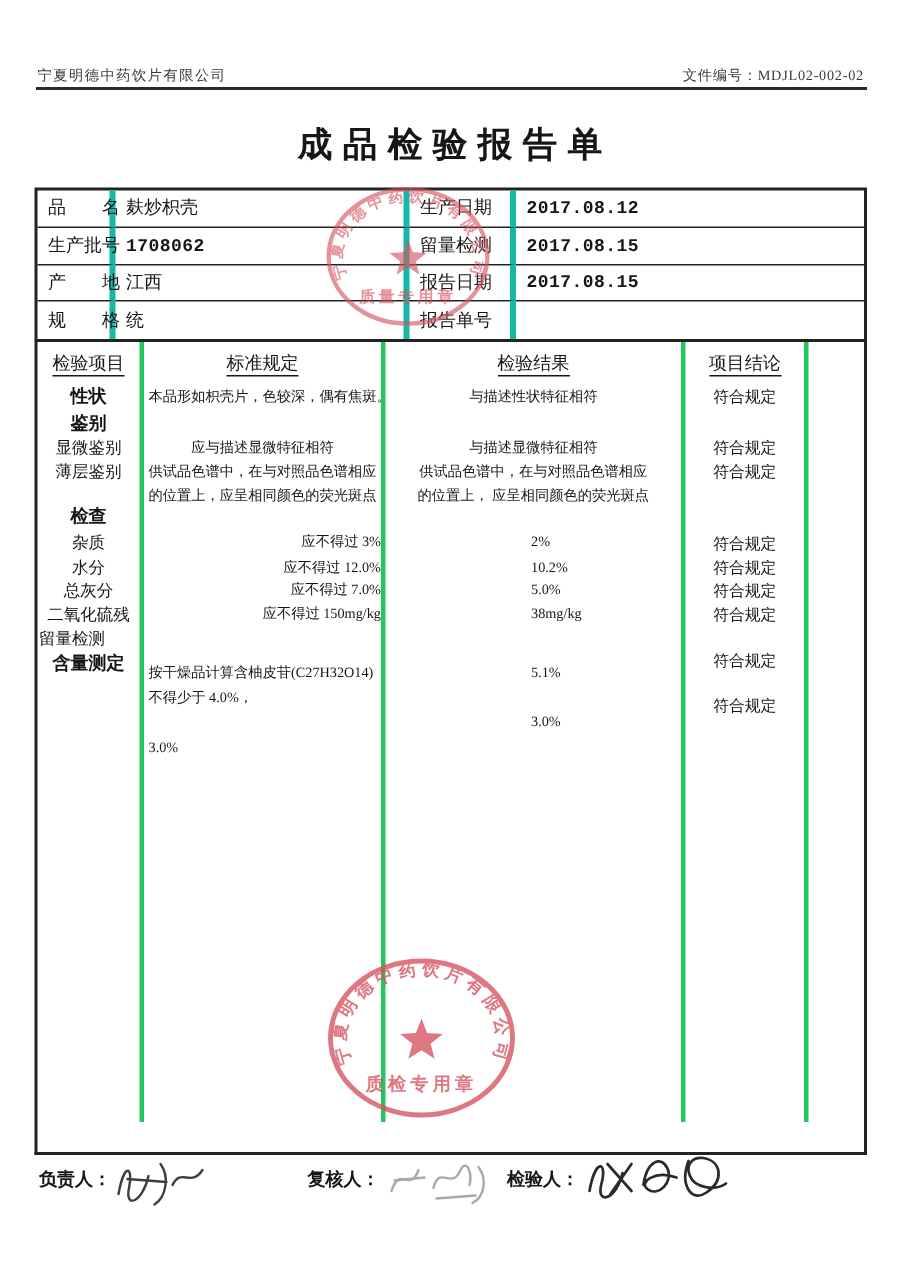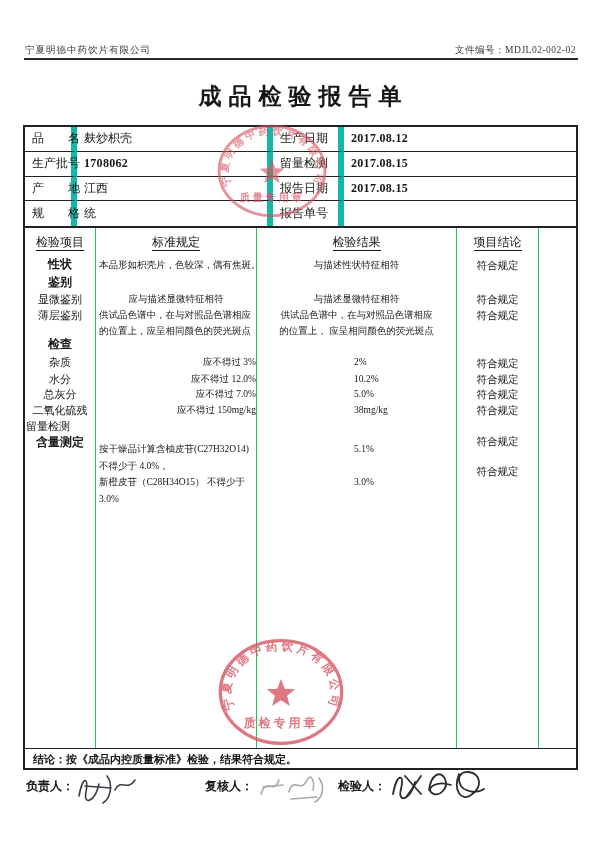--- a/index.html
+++ b/index.html
@@ -12,32 +12,32 @@
   .hdr-rule{position:absolute;left:24px;top:30px;width:554px;height:2px;background:#2b2b2b;}
 
   
   .title{position:absolute;left:0;top:53px;width:600px;text-align:center;
          font-size:23px;font-weight:bold;letter-spacing:7px;padding-left:7px;box-sizing:border-box;}
 
   
   .info-table{position:absolute;left:23px;top:97px;width:555px;height:103px;box-sizing:border-box;
               border:2px solid #222;display:grid;
               grid-template-columns:52px 196px 71px 232px;grid-template-rows:repeat(4,1fr);}
-  .info-table .cell{border-right:6px solid #14b8a6;border-bottom:1px solid #222;
+  .info-table .cell{border-right:4px solid #14b8a6;border-bottom:1px solid #222;
                     display:flex;align-items:center;padding-left:7px;font-size:12px;box-sizing:border-box;
                     white-space:nowrap;overflow:visible;}
   .info-table .cell.last-col{border-right:none;}
   .info-table .cell.last-row{border-bottom:none;}
-  .info-table .val-b{font-weight:bold;letter-spacing:.3px;}
+  .info-table .val-b{font-weight:bold;letter-spacing:.3px;font-family:Liberation Mono, monospace;}
 
   
   .main-table{position:absolute;left:23px;top:200px;width:555px;height:542px;box-sizing:border-box;
               border:2px solid #222;border-top:none;}
   .main-cols{display:flex;height:520px;}
-  .mcol{position:relative;height:100%;box-sizing:border-box;border-right:1px solid #22c55e;}
+  .mcol{position:relative;height:100%;box-sizing:border-box;border-right:3px solid #22c55e;}
   .mcol.c1{width:71px;}
   .mcol.c2{width:161px;}
   .mcol.c3{width:200px;}
   .mcol.c4{width:82px;}
   .mcol.c5{width:37px;border-right:none;}
   .mhead{position:absolute;top:6px;left:0;width:100%;text-align:center;font-size:12px;}
   .mhead span{border-bottom:1px solid #161616;padding-bottom:1px;}
   .ln{position:absolute;left:0;width:100%;font-size:11px;line-height:13px;text-align:center;white-space:nowrap;}
   .ln.sec{font-weight:bold;font-size:12px;}
   .ln.small{font-size:9.5px;}
@@ -115,21 +115,20 @@
         <div class="ln small left" style="top:31px">本品形如枳壳片，色较深，偶有焦斑。</div>
         <div class="ln small" style="top:65px">应与描述显微特征相符</div>
         <div class="ln small left" style="top:81px">供试品色谱中，在与对照品色谱相应</div>
         <div class="ln small left" style="top:97px">的位置上，应呈相同颜色的荧光斑点</div>
         <div class="ln small ind" style="top:128px">应不得过 3%</div>
         <div class="ln small ind" style="top:145px">应不得过 12.0%</div>
         <div class="ln small ind" style="top:160px">应不得过 7.0%</div>
         <div class="ln small ind" style="top:176px">应不得过 150mg/kg</div>
         <div class="ln small left" style="top:215px">按干燥品计算含柚皮苷(C27H32O14)</div>
         <div class="ln small left" style="top:232px">不得少于 4.0%，</div>
-        <div class="ln small left" style="top:248px">新橙皮苷（C28H34O15） 不得少于</div>
         <div class="ln small left" style="top:265px">3.0%</div>
       </div>
 
       <div class="mcol c3">
         <div class="mhead"><span>检验结果</span></div>
         <div class="ln small" style="top:31px">与描述性状特征相符</div>
         <div class="ln small" style="top:65px">与描述显微特征相符</div>
         <div class="ln small" style="top:81px">供试品色谱中，在与对照品色谱相应</div>
         <div class="ln small" style="top:97px">的位置上， 应呈相同颜色的荧光斑点</div>
         <div class="ln small rind" style="top:128px">2%</div>
@@ -149,23 +148,20 @@
         <div class="ln concl" style="top:145px">符合规定</div>
         <div class="ln concl" style="top:160px">符合规定</div>
         <div class="ln concl" style="top:176px">符合规定</div>
         <div class="ln concl" style="top:207px">符合规定</div>
         <div class="ln concl" style="top:237px">符合规定</div>
       </div>
 
       <div class="mcol c5"></div>
     </div>
 
-    <div class="concl-row">
-      <span>结论：按《成品内控质量标准》检验，结果符合规定。</span>
-    </div>
   </div>
 
   <div class="sig-row">
     <span class="sig-label" style="left:3px">负责人：</span>
     <svg class="sig-svg" style="left:48px;top:-4px" width="72" height="40" viewBox="0 0 72 40">
       <g fill="none" stroke="#3c3c44" stroke-width="1.6" stroke-linecap="round">
         <path d="M8,28 C12,6 18,10 15,24 C12,38 24,34 28,16"></path>
         <path d="M14,18 L40,20"></path>
         <path d="M36,8 C42,16 40,30 32,35"></path>
         <path d="M44,22 C50,10 56,24 64,12"></path>

